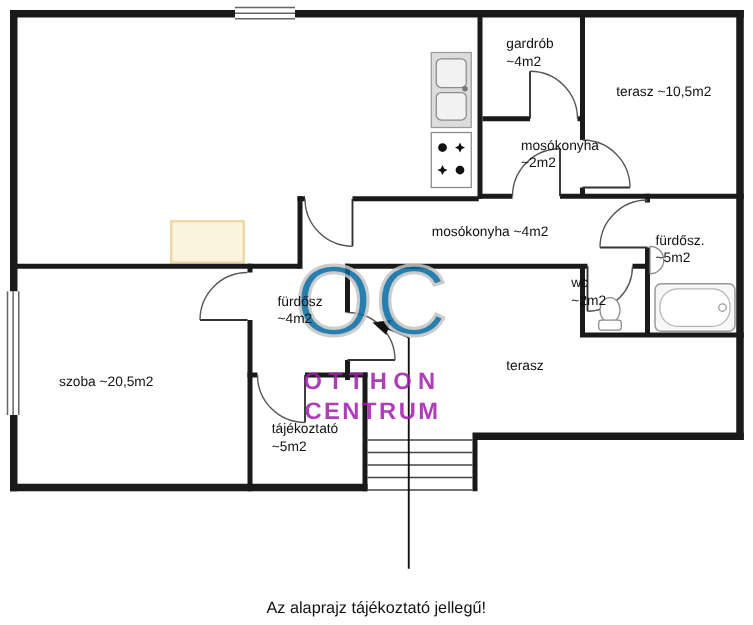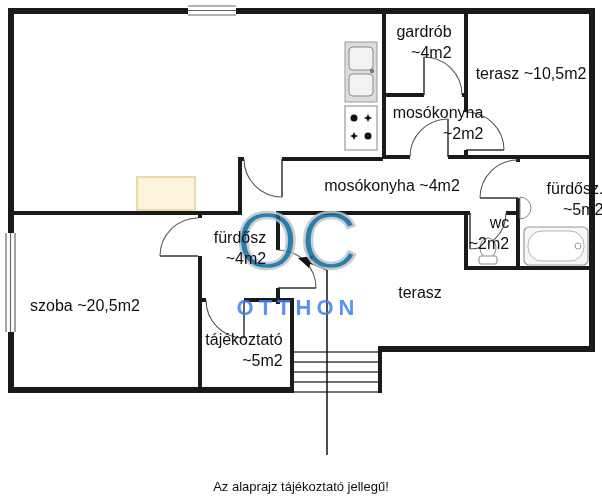--- a/index.html
+++ b/index.html
@@ -3,31 +3,31 @@
 <meta charset="utf-8">
 <style>
   html,body { margin:0; padding:0; background:#fff; }
   .canvas {
     position:relative; width:602px; height:500px; background:#ffffff;
     font-family:"Liberation Sans", sans-serif; overflow:hidden;
   }
   .plan-svg { position:absolute; left:0; top:0; }
   .room-label {
     position:absolute; transform:translate(-50%,-50%);
-    font-size:16px; line-height:1.3; color:#111; text-align:right; white-space:nowrap;
+    font-size:11px; line-height:1.3; color:#111; text-align:left; white-space:nowrap;
   }
   .watermark {
     position:absolute; left:224px; top:168px; width:148px; text-align:center;
     color:#cfcfcf; pointer-events:none; opacity:.85;
   }
   .wm-logo {
     font-size:80px; font-weight:normal; line-height:.95; letter-spacing:2px;
     color:#0369a1; -webkit-text-stroke:2.5px #c4c4c4; text-shadow:0 0 1px #cccccc;margin-top:35px;
   }
-  .wm-brand { margin-top:16px; font-size:22px; font-weight:bold; letter-spacing:5px; color:#3b82f6; }
+  .wm-brand { margin-top:16px; font-size:19px; font-weight:bold; letter-spacing:5px; color:#a21caf; }
   .wm-brand2 { margin-top:2px; letter-spacing:2px; }
   .disclaimer {
     position:absolute; left:301px; top:486px; transform:translate(-50%,-50%);
     font-size:13px; color:#111; white-space:nowrap;
   }
 </style>
 </head>
 <body>
 
 <div class="canvas">
@@ -165,43 +165,44 @@
     <g>
       <line x1="327" y1="455" x2="327" y2="270" stroke="#111" stroke-width="1.5"></line>
       <line x1="327" y1="270" x2="308" y2="262" stroke="#111" stroke-width="1.5"></line>
       <polygon points="298,258 313,256 309,268" fill="#111"></polygon>
     </g>
   </svg>
 
   <div class="watermark">
     <div class="wm-logo">OC</div>
     <div class="wm-brand">OTTHON</div>
+    <div class="wm-brand wm-brand2">CENTRUM</div>
   </div>
 
 
   <div class="room-label" style="left:424px; top:43px">
     <div>gardrób</div>
     <div>~4m2</div>
   </div>
 
   <div class="room-label" style="left:531px; top:74px">terasz ~10,5m2</div>
 
-  <div class="room-label" style="left:438px; top:124px">
+  <div class="room-label" style="left:448px; top:124px">
     <div>mosókonyha</div>
     <div>~2m2</div>
   </div>
 
   <div class="room-label" style="left:392px; top:186px">mosókonyha ~4m2</div>
 
-  <div class="room-label" style="left:575px; top:200px">
+  <div class="room-label" style="left:544px; top:200px">
     <div>fürdősz.</div>
     <div>~5m2</div>
   </div>
 
-  <div class="room-label" style="left:489px; top:234px">
+  <div class="room-label" style="left:471px; top:234px">
     <div>wc</div>
     <div>~2m2</div>
   </div>
 
   <div class="room-label" style="left:240px; top:249px">
     <div>fürdősz</div>
     <div>~4m2</div>
   </div>
 
   <div class="room-label" style="left:85px; top:306px">szoba ~20,5m2</div>

